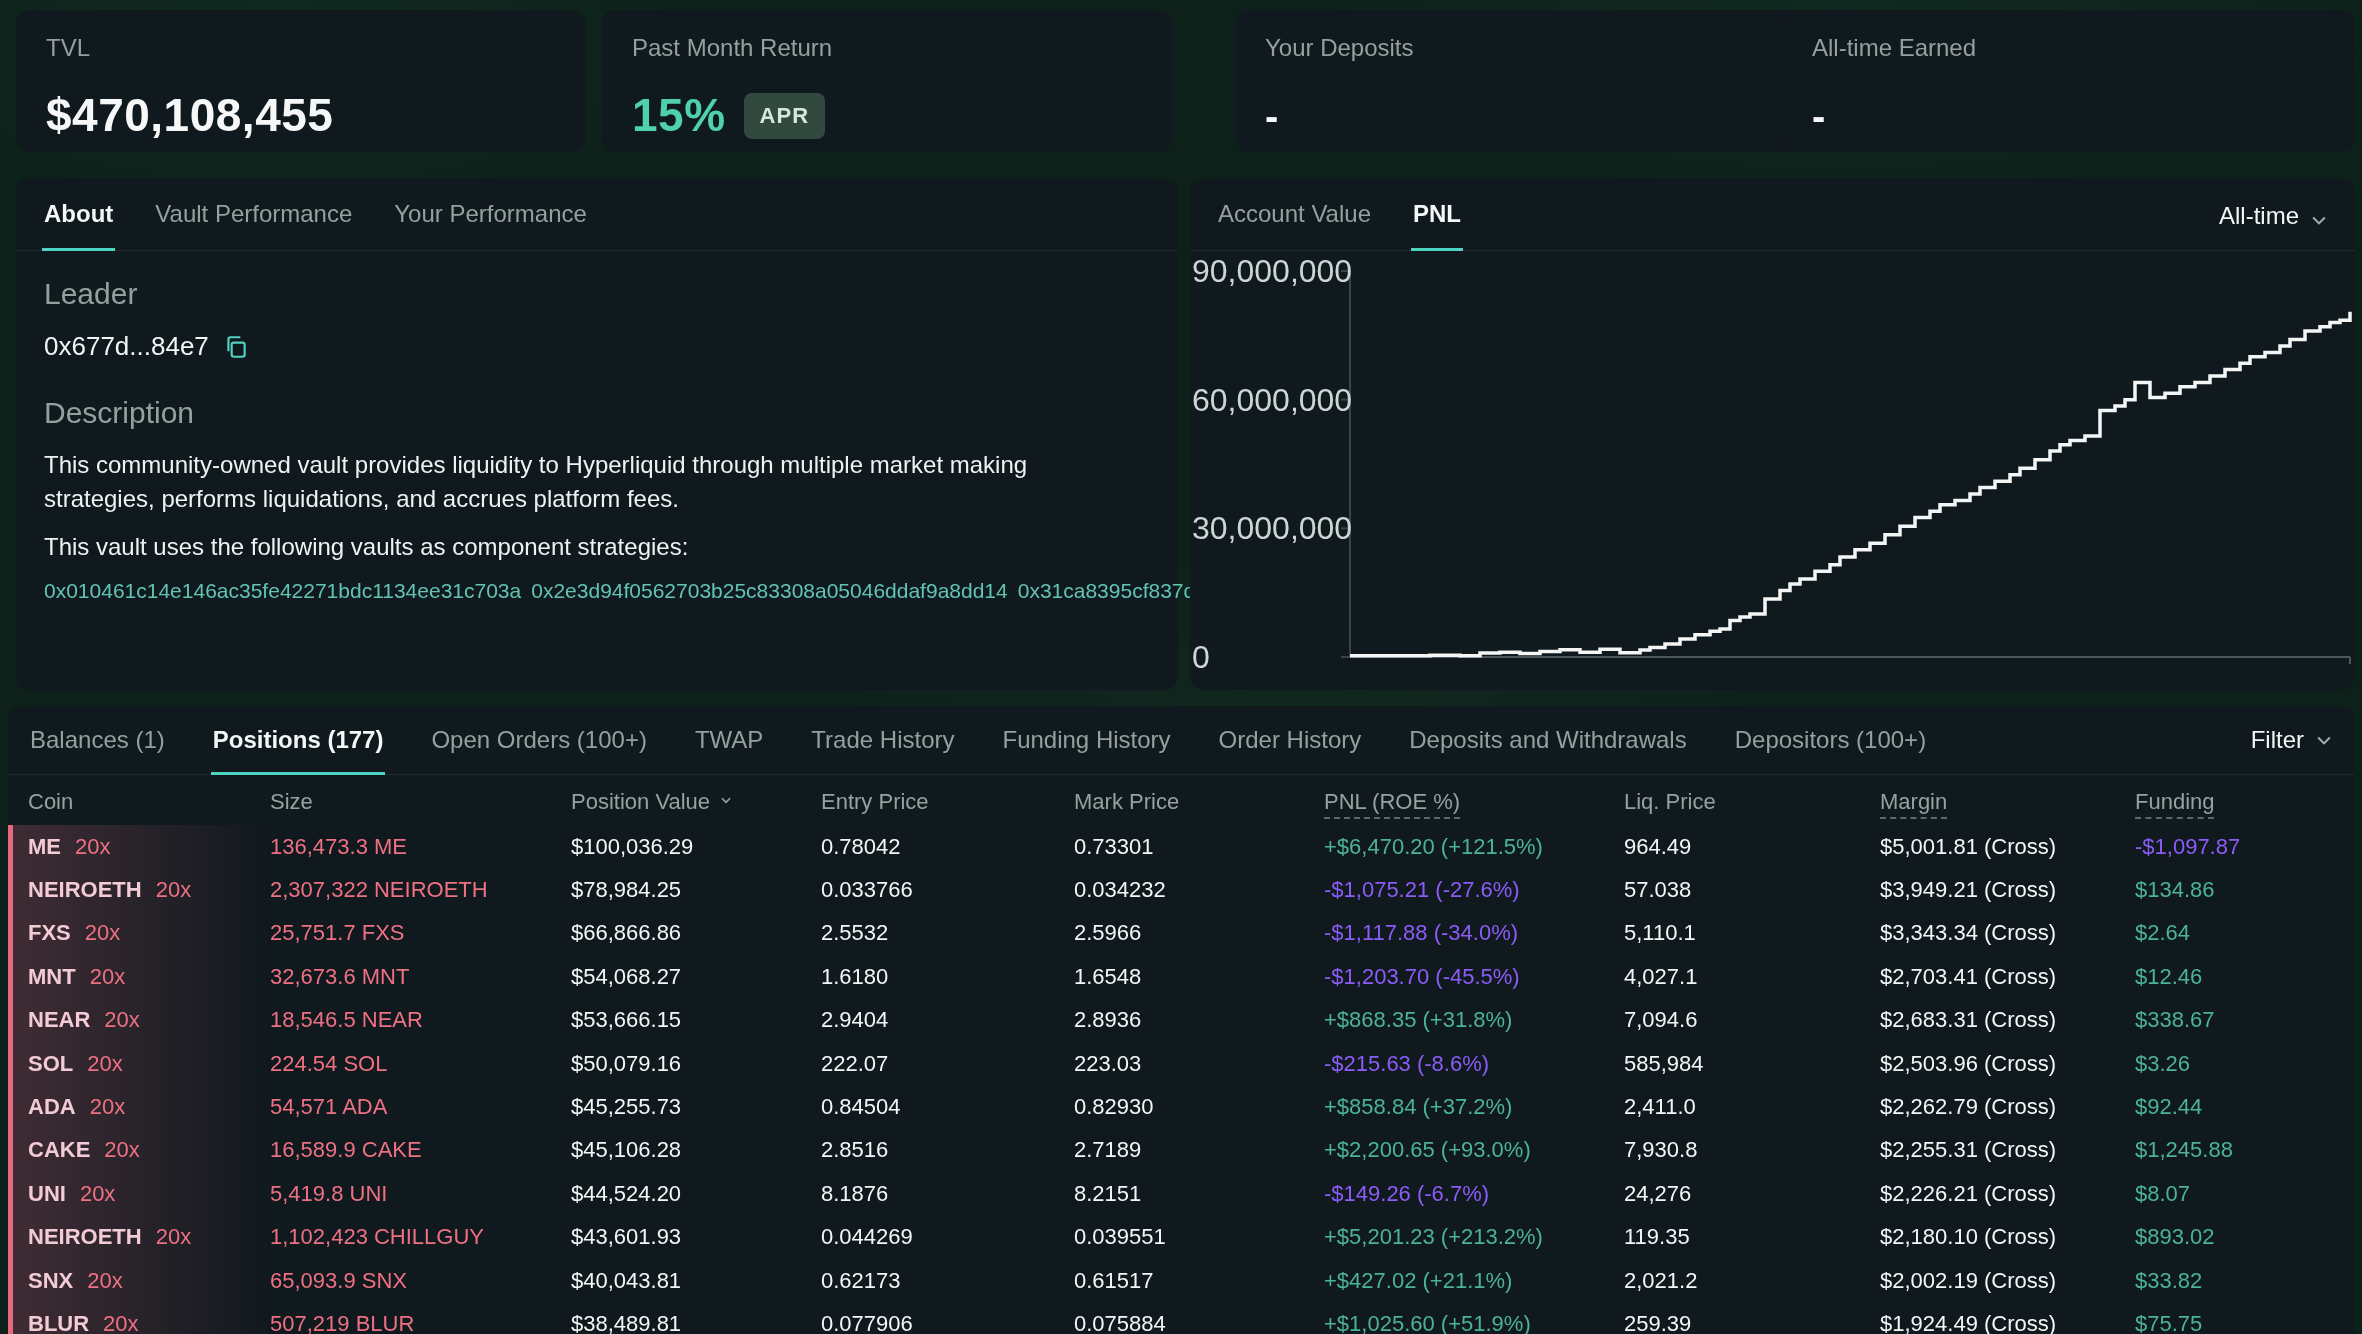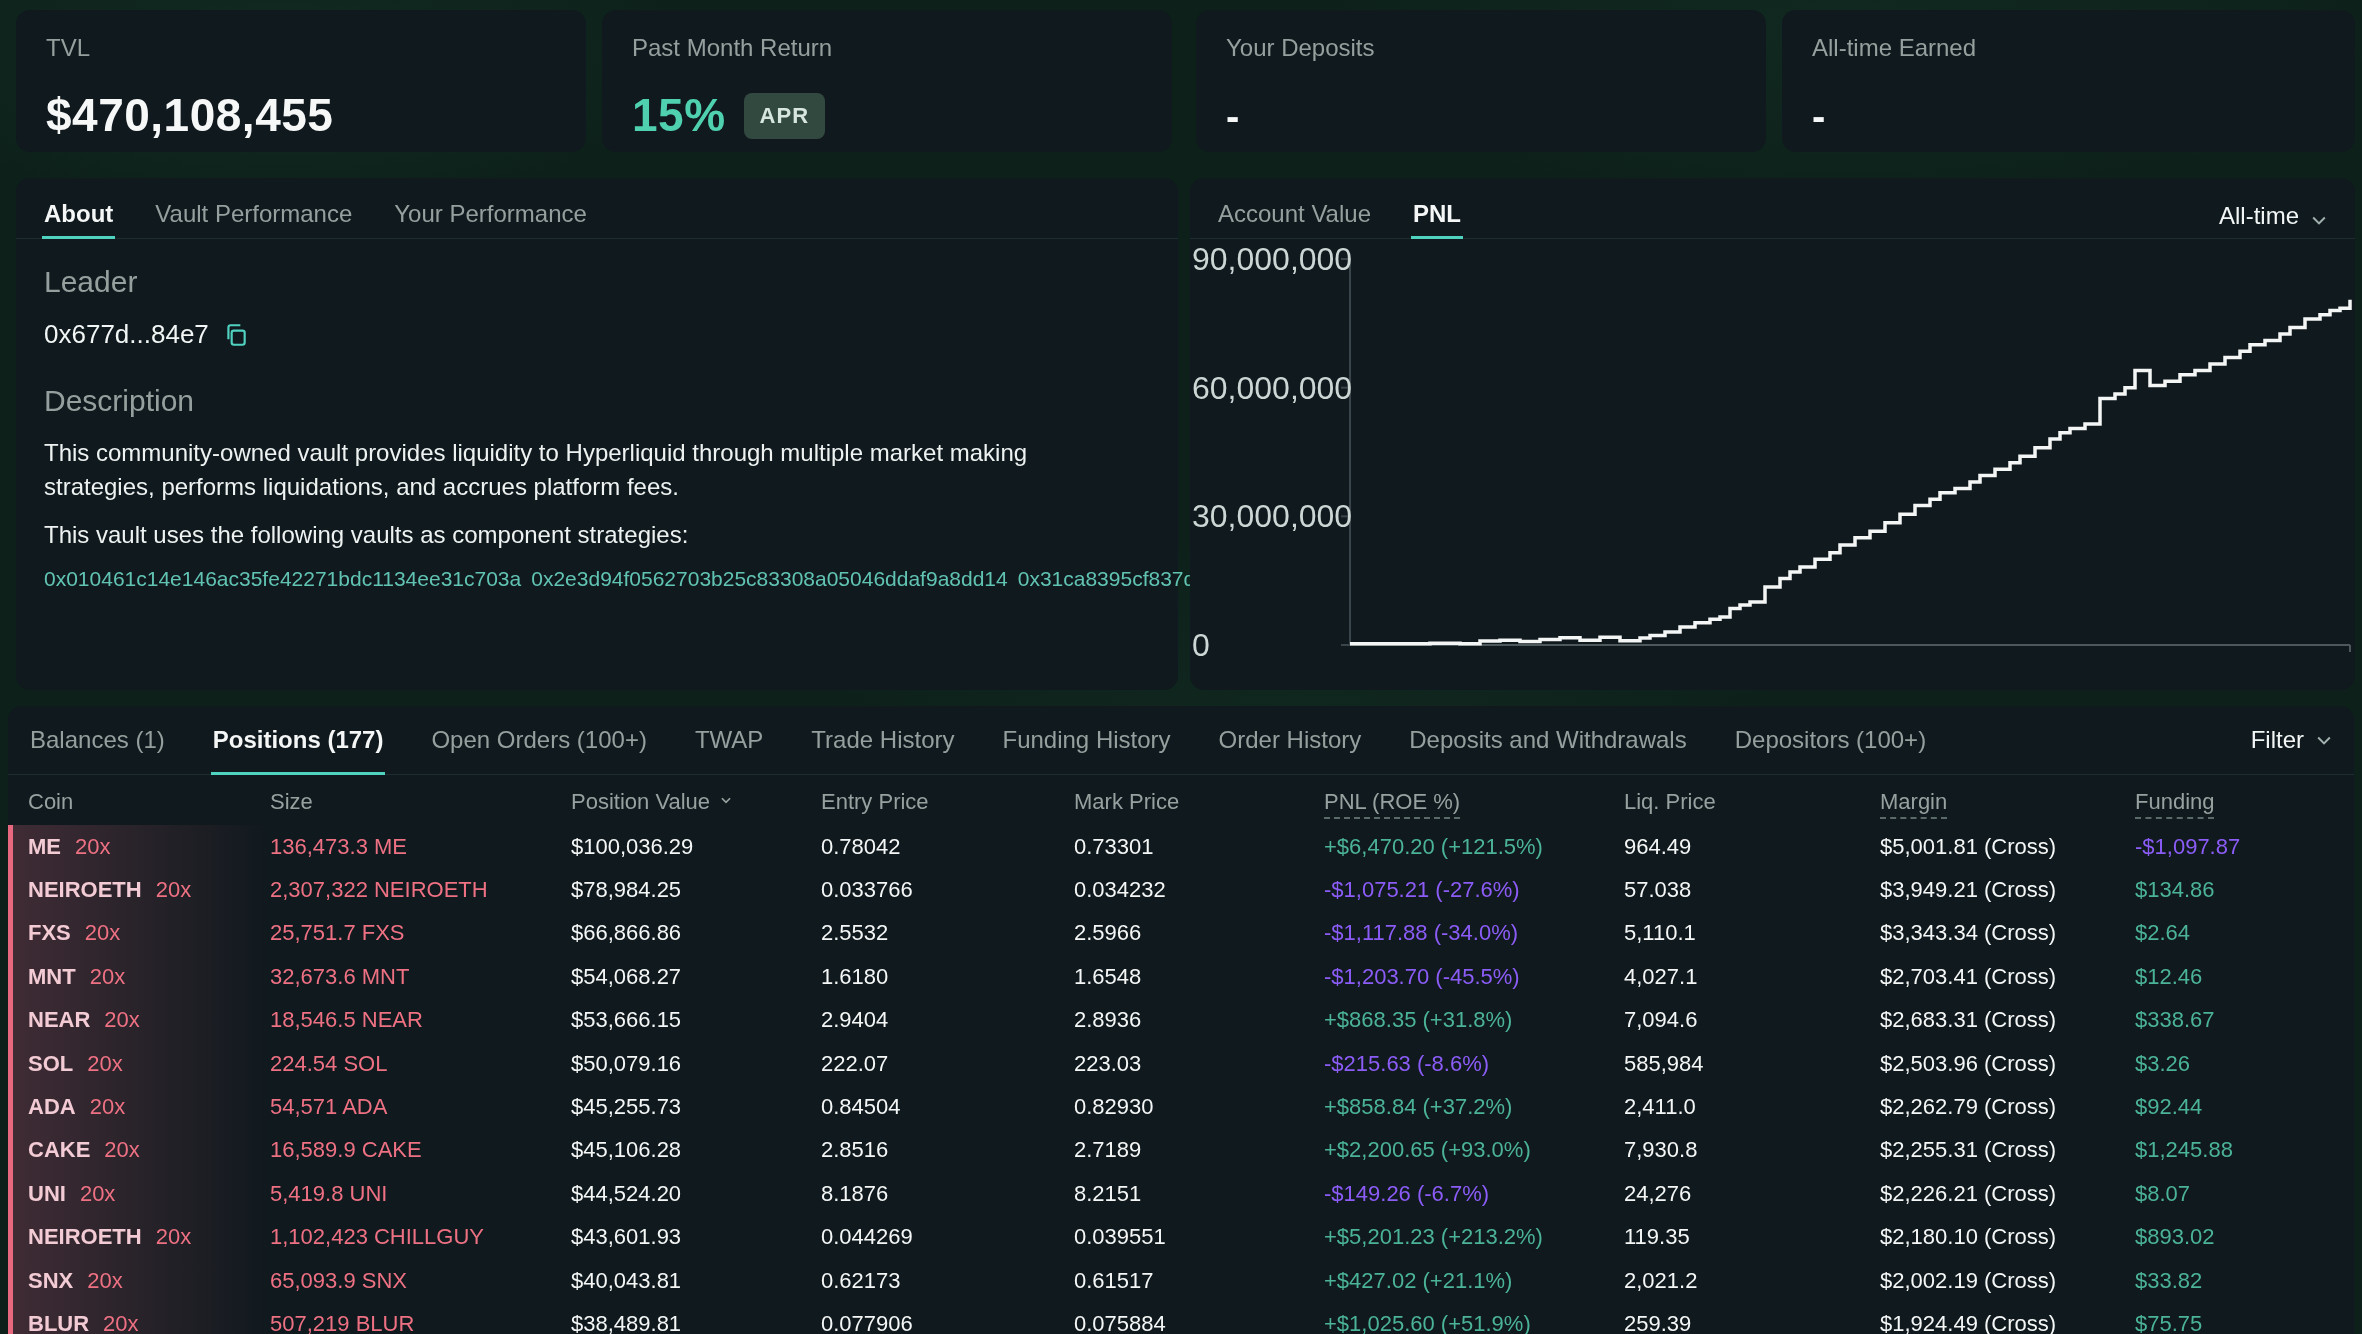--- a/index.html
+++ b/index.html
@@ -26,26 +26,26 @@
   .stat-card .value { color:#f6f8f8; font-size:46px; font-weight:600; margin-top:26px; letter-spacing:0.5px; }
   .stat-card .value.dash { font-size:40px; margin-top:32px; }
   .stat-card .value.apr-green { color:#4fd1b0; display:inline-block; }
   .badge {
     display:inline-block; vertical-align:8px; margin-left:18px;
     background:#32493f; color:#d7e7df; font-size:22px; font-weight:600;
     padding:10px 16px; border-radius:8px; letter-spacing:1px;
   }
   #card-0 { left:16px;  width:570px; }
   #card-1 { left:602px; width:570px; }
-  #card-2 { left:1196px; width:570px; }
+  #card-2 { left:1235px; width:570px; }
   #card-3 { left:1782px; width:573px; }
 
   
   .tabs { display:flex; align-items:flex-end; gap:38px; border-bottom:1px solid #1e2c30; padding:0 26px; }
-  .tab { color:#95a09e; font-size:24px; padding:22px 2px 8px; cursor:pointer; border-bottom:3px solid transparent; margin-bottom:-1px; white-space:nowrap; }
+  .tab { color:#95a09e; font-size:24px; padding:22px 2px 20px; cursor:pointer; border-bottom:3px solid transparent; margin-bottom:-1px; white-space:nowrap; }
   .tab.active { color:#f4f7f6; font-weight:600; border-bottom-color:#50d2c1; }
 
   
   #about-panel { left:16px; top:178px; width:1162px; height:512px; }
   .about-content { padding:26px 28px; }
   .sec-label { color:#95a09e; font-size:30px; margin-top:14px; }
   .leader-row { display:flex; align-items:center; gap:14px; margin-top:20px; }
   .leader-addr { font-size:26px; color:#f2f6f5; }
   .copy-icon { cursor:pointer; display:inline-flex; }
   .desc-p { font-size:24px; line-height:1.42; color:#eef3f2; margin-top:18px; max-width:990px; }

